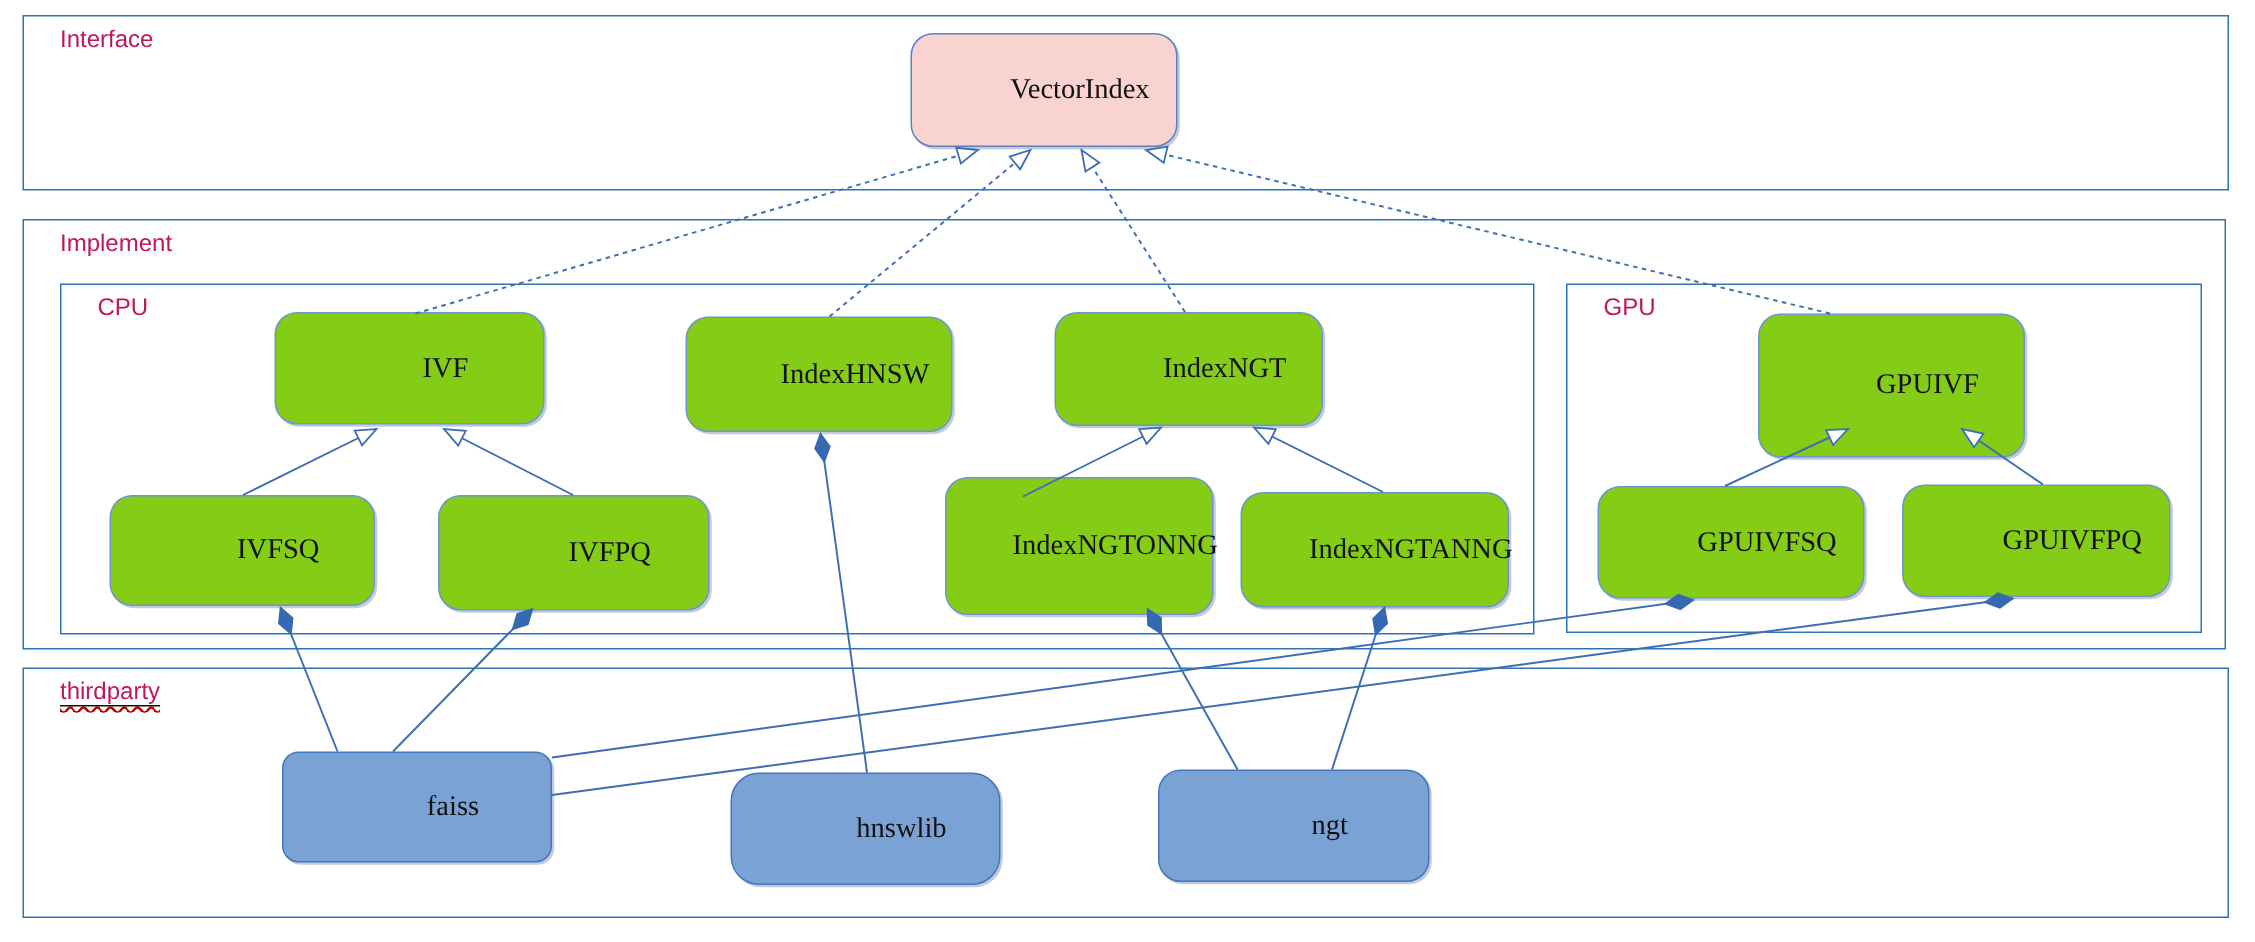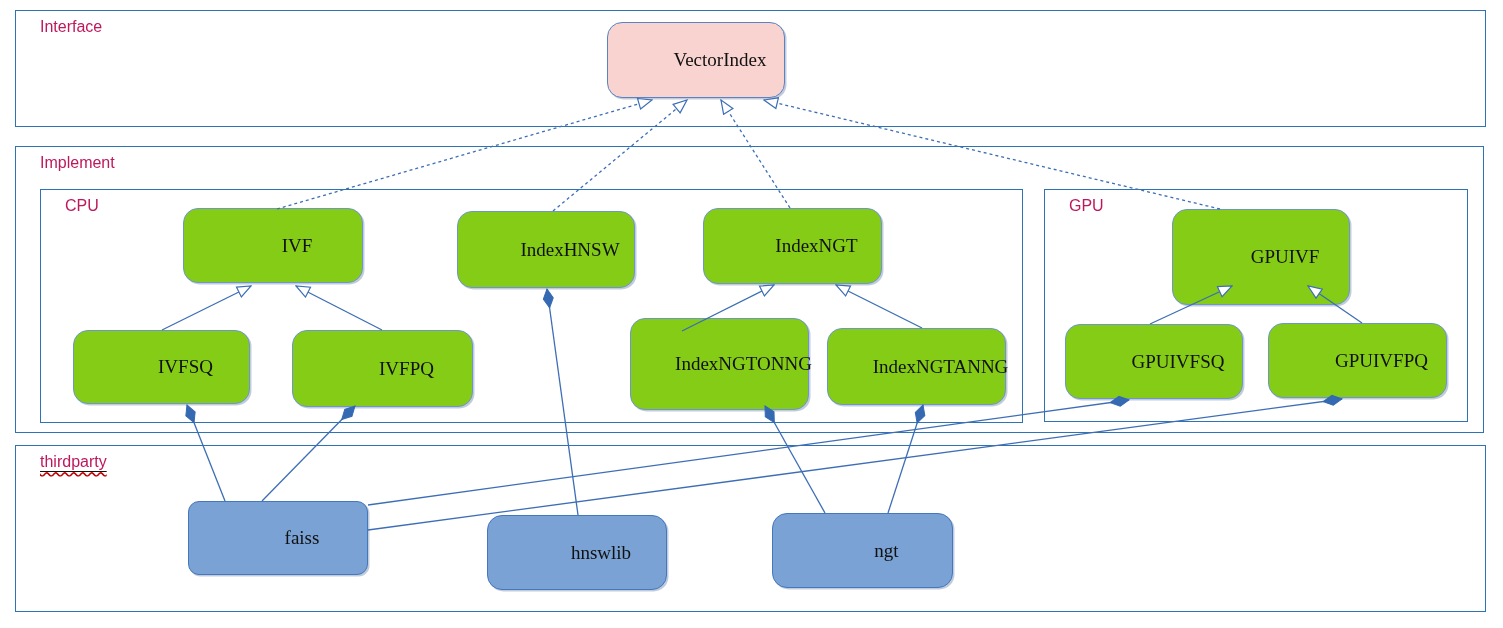--- a/index.html
+++ b/index.html
@@ -72,21 +72,21 @@
     </div>
     <div class="node z-nodes impl" style="left: 1065px; top: 324px; width: 178px; height: 75px;">
       <span>GPUIVFSQ</span>
     </div>
     <div class="node z-nodes impl" style="left: 1268px; top: 323px; width: 179px; height: 75px;">
       <span>GPUIVFPQ</span>
     </div>
     <div class="node z-nodes thirdparty" style="left: 188px; top: 501px; width: 180px; height: 74px; border-radius: 11px;">
       <span>faiss</span>
     </div>
-    <div class="node z-nodes thirdparty" style="left: 487px; top: 515px; width: 180px; height: 75px;">
+    <div class="node z-nodes thirdparty" style="left: 487px; top: 515px; width: 180px; height: 75px; border-radius: 19px;">
       <span>hnswlib</span>
     </div>
     <div class="node z-nodes thirdparty" style="left: 772px; top: 513px; width: 181px; height: 75px;">
       <span>ngt</span>
     </div>
     <svg class="edges" width="1503" height="628">
       <defs>
     <marker id="tri" markerWidth="16" markerHeight="14" refX="14.5" refY="7" orient="auto" markerUnits="userSpaceOnUse">
       <path d="M1,1.5 L14.5,7 L1,12.5 Z" fill="#ffffff" stroke="#3D6EB5" stroke-width="1.2"></path>
     </marker>

